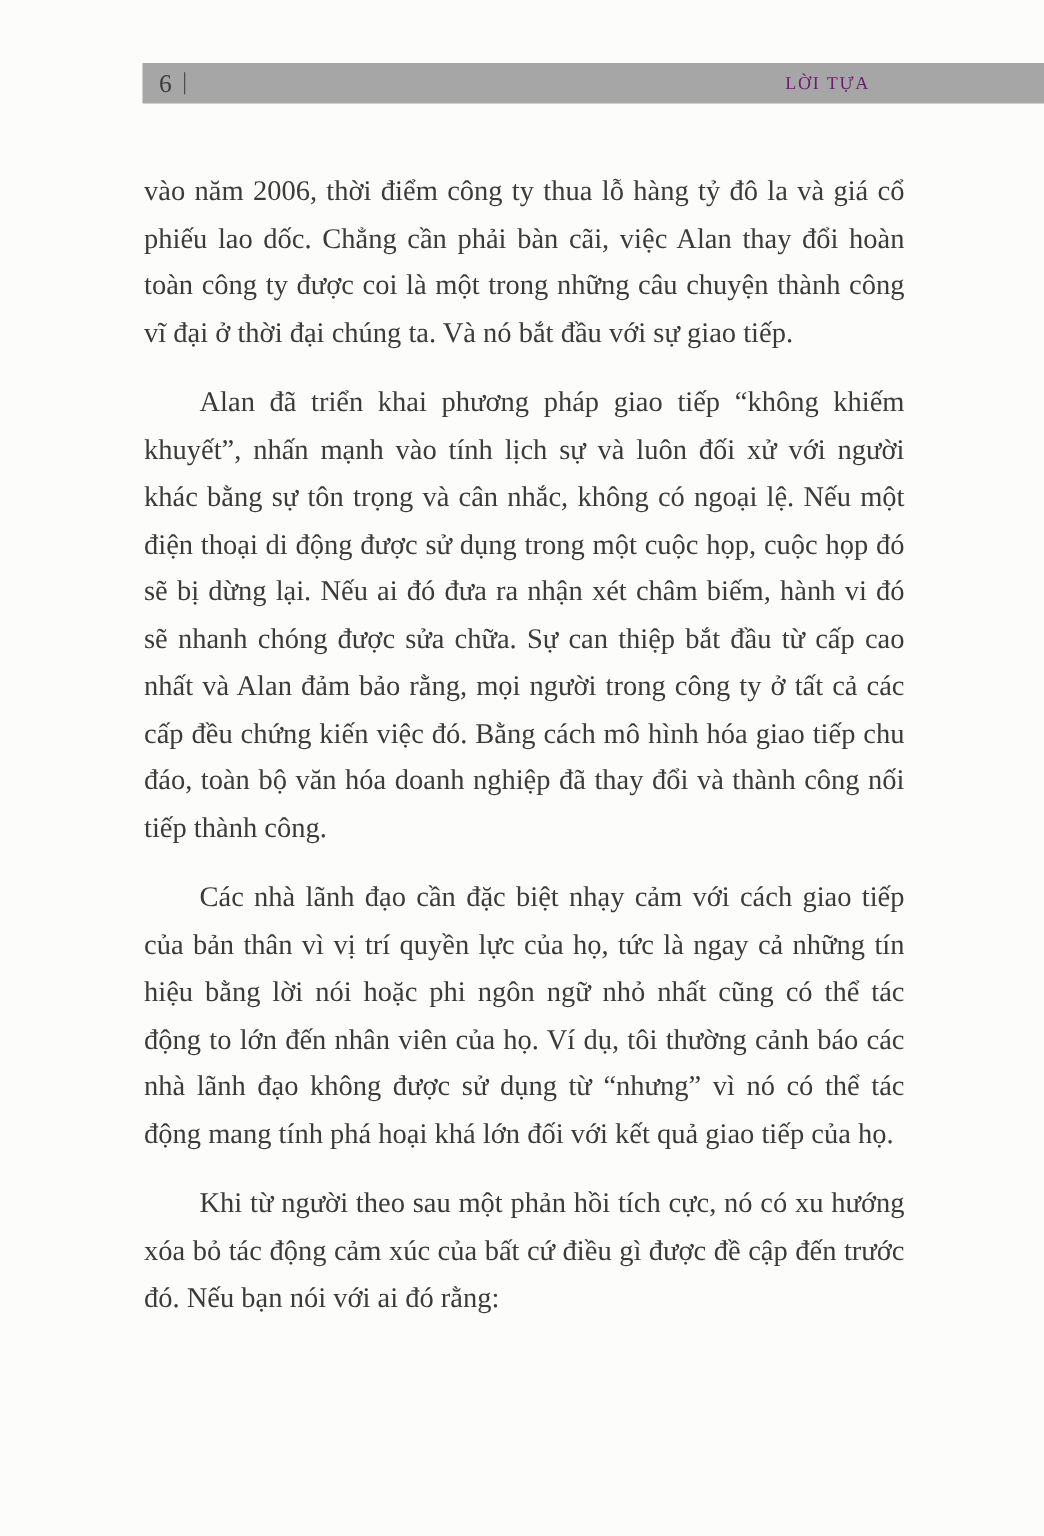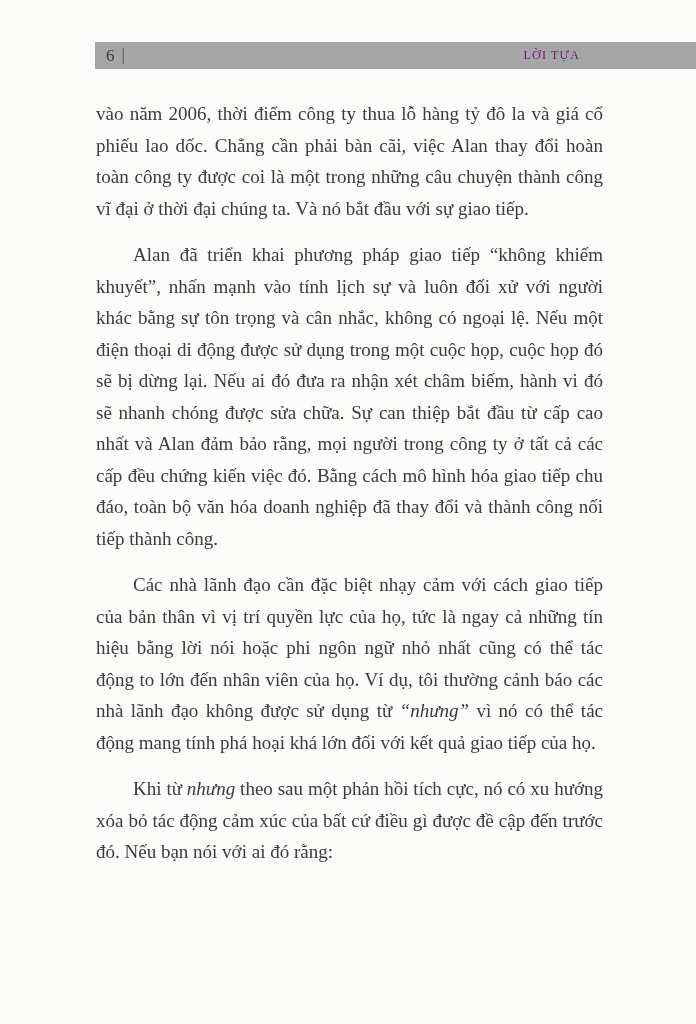--- a/index.html
+++ b/index.html
@@ -45,50 +45,49 @@
     top: -1px;
   }
   .running-title {
     font-size: 12px;
     letter-spacing: 1.2px;
     color: #701a75;
   }
   .text-body {
     position: absolute;
     left: 96px;
-    top: 98px;
+    top: 112px;
     width: 507px;
     color: #3b3b3b;
     font-size: 19px;
     line-height: 31.5px;
     text-align: justify;
   }
   .text-body p {
     margin: 0 0 15px 0;
   }
   .text-body p.indent {
     text-indent: 37px;
   }
   .text-body .it {
-    font-style: italic;
   }
 </style>
 </head>
 <body>
 
 <div class="page">
 
   <div class="header-bar">
     <div class="page-num">
       <span>6</span>
       <span class="sep">|</span>
     </div>
     <div class="running-title">LỜI TỰA</div>
   </div>
 
   <div class="text-body">
       <p><span>vào năm 2006, thời điểm công ty thua lỗ hàng tỷ đô la và giá cổ phiếu lao dốc. Chẳng cần phải bàn cãi, việc Alan thay đổi hoàn toàn công ty được coi là một trong những câu chuyện thành công vĩ đại ở thời đại chúng ta. Và nó bắt đầu với sự giao tiếp.</span></p>
       <p class="indent"><span>Alan đã triển khai phương pháp giao tiếp “không khiếm khuyết”, nhấn mạnh vào tính lịch sự và luôn đối xử với người khác bằng sự tôn trọng và cân nhắc, không có ngoại lệ. Nếu một điện thoại di động được sử dụng trong một cuộc họp, cuộc họp đó sẽ bị dừng lại. Nếu ai đó đưa ra nhận xét châm biếm, hành vi đó sẽ nhanh chóng được sửa chữa. Sự can thiệp bắt đầu từ cấp cao nhất và Alan đảm bảo rằng, mọi người trong công ty ở tất cả các cấp đều chứng kiến việc đó. Bằng cách mô hình hóa giao tiếp chu đáo, toàn bộ văn hóa doanh nghiệp đã thay đổi và thành công nối tiếp thành công.</span></p>
       <p class="indent"><span>Các nhà lãnh đạo cần đặc biệt nhạy cảm với cách giao tiếp của bản thân vì vị trí quyền lực của họ, tức là ngay cả những tín hiệu bằng lời nói hoặc phi ngôn ngữ nhỏ nhất cũng có thể tác động to lớn đến nhân viên của họ. Ví dụ, tôi thường cảnh báo các nhà lãnh đạo không được sử dụng từ </span><span class="it">“nhưng”</span><span> vì nó có thể tác động mang tính phá hoại khá lớn đối với kết quả giao tiếp của họ.</span></p>
-      <p class="indent"><span>Khi từ </span><span class="it">nhưng</span><span> theo sau một phản hồi tích cực, nó có xu hướng xóa bỏ tác động cảm xúc của bất cứ điều gì được đề cập đến trước đó. Nếu bạn nói với ai đó rằng:</span></p>
+      <p class="indent"><span>Khi từ </span><span class="it">người</span><span> theo sau một phản hồi tích cực, nó có xu hướng xóa bỏ tác động cảm xúc của bất cứ điều gì được đề cập đến trước đó. Nếu bạn nói với ai đó rằng:</span></p>
     </div>
 
 </div>
 
 </body></html>

